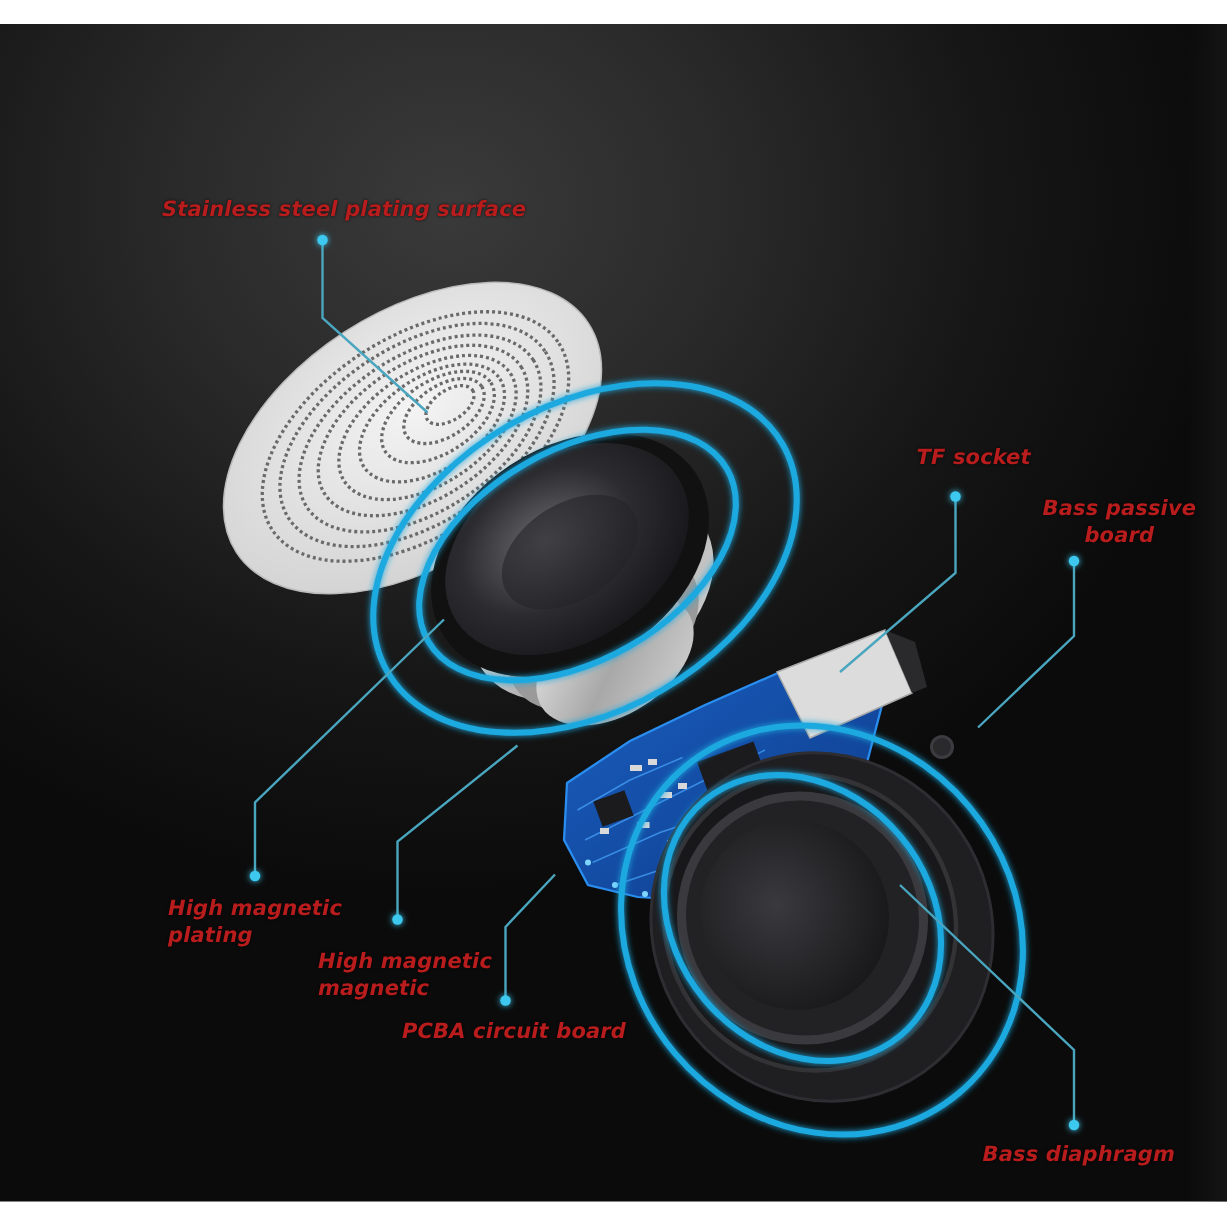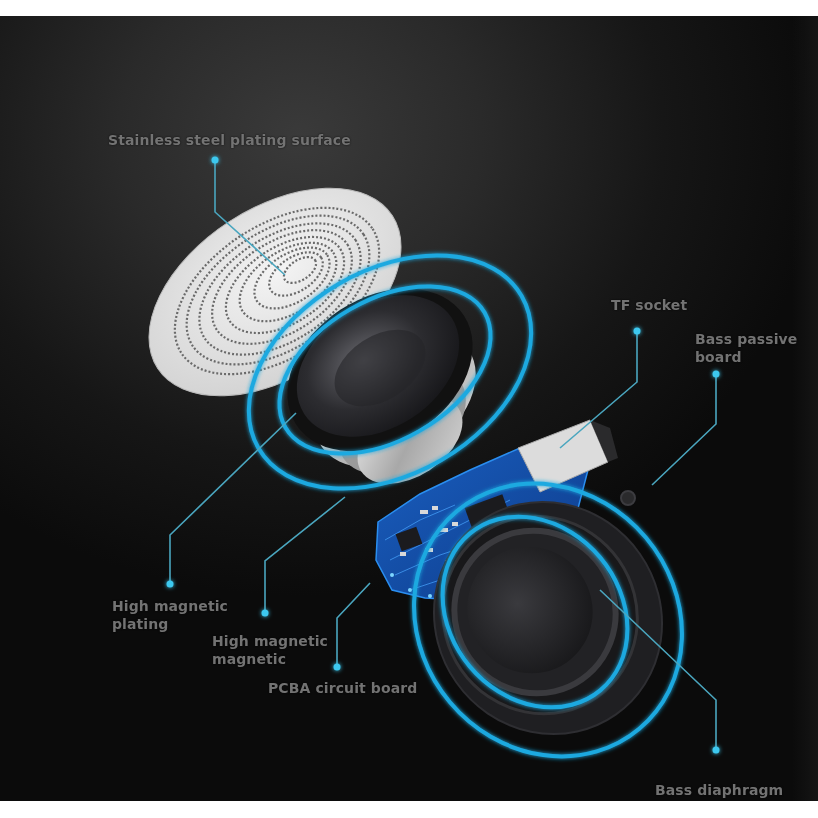--- a/index.html
+++ b/index.html
@@ -8,23 +8,24 @@
       position: absolute; left: 0; top: 16px; width: 818px; height: 785px;
       background: radial-gradient(ellipse 520px 460px at 300px 120px, #3a3a3a 0%, #2a2a2a 35%, #161616 70%, #0b0b0b 100%);
       overflow: hidden;
     }
     .stage-edge {
       position: absolute; right: 0; top: 0; width: 26px; height: 785px;
       background: linear-gradient(to right, rgba(30,30,30,0), rgba(22,22,22,0.9));
     }
     svg.art { position: absolute; left: 0; top: 0; }
     .label {
-      position: absolute; color: #737373; font-size: 14px; line-height: 18px;
+      position: absolute; color: #b91c1c; font-size: 14px; line-height: 18px;
       font-weight: bold; letter-spacing: 0.1px; white-space: nowrap;
       text-shadow: 0 0 2px rgba(0,0,0,0.8);
+      font-style: italic;
     }
     .label .line { display: block; }
   </style>
 </head>
 <body>
 
 <div class="stage">
   <svg class="art" width="818" height="785" viewBox="0 16 818 785">
     <defs>
       <radialGradient id="grilleGrad" cx="0.55" cy="0.4" r="0.7">
@@ -165,34 +166,34 @@
 </div>
 
 <div class="label" style="left:108px; top:131px;">
   <span class="line">Stainless steel plating surface</span>
 </div>
 
 <div class="label" style="left:611px; top:296px;">
   <span class="line">TF socket</span>
 </div>
 
-<div class="label" style="left:695px; top:330px;">
+<div class="label" style="left:695px; top:330px;text-align:center;">
   <span class="line">Bass passive</span>
   <span class="line">board</span>
 </div>
 
 <div class="label" style="left:112px; top:597px;">
   <span class="line">High magnetic</span>
   <span class="line">plating</span>
 </div>
 
 <div class="label" style="left:212px; top:632px;">
   <span class="line">High magnetic</span>
   <span class="line">magnetic</span>
 </div>
 
 <div class="label" style="left:268px; top:679px;text-align:center;">
   <span class="line">PCBA circuit board</span>
 </div>
 
-<div class="label" style="left:655px; top:761px;margin-top:20px;">
+<div class="label" style="left:655px; top:761px;">
   <span class="line">Bass diaphragm</span>
 </div>
 
 </body></html>

